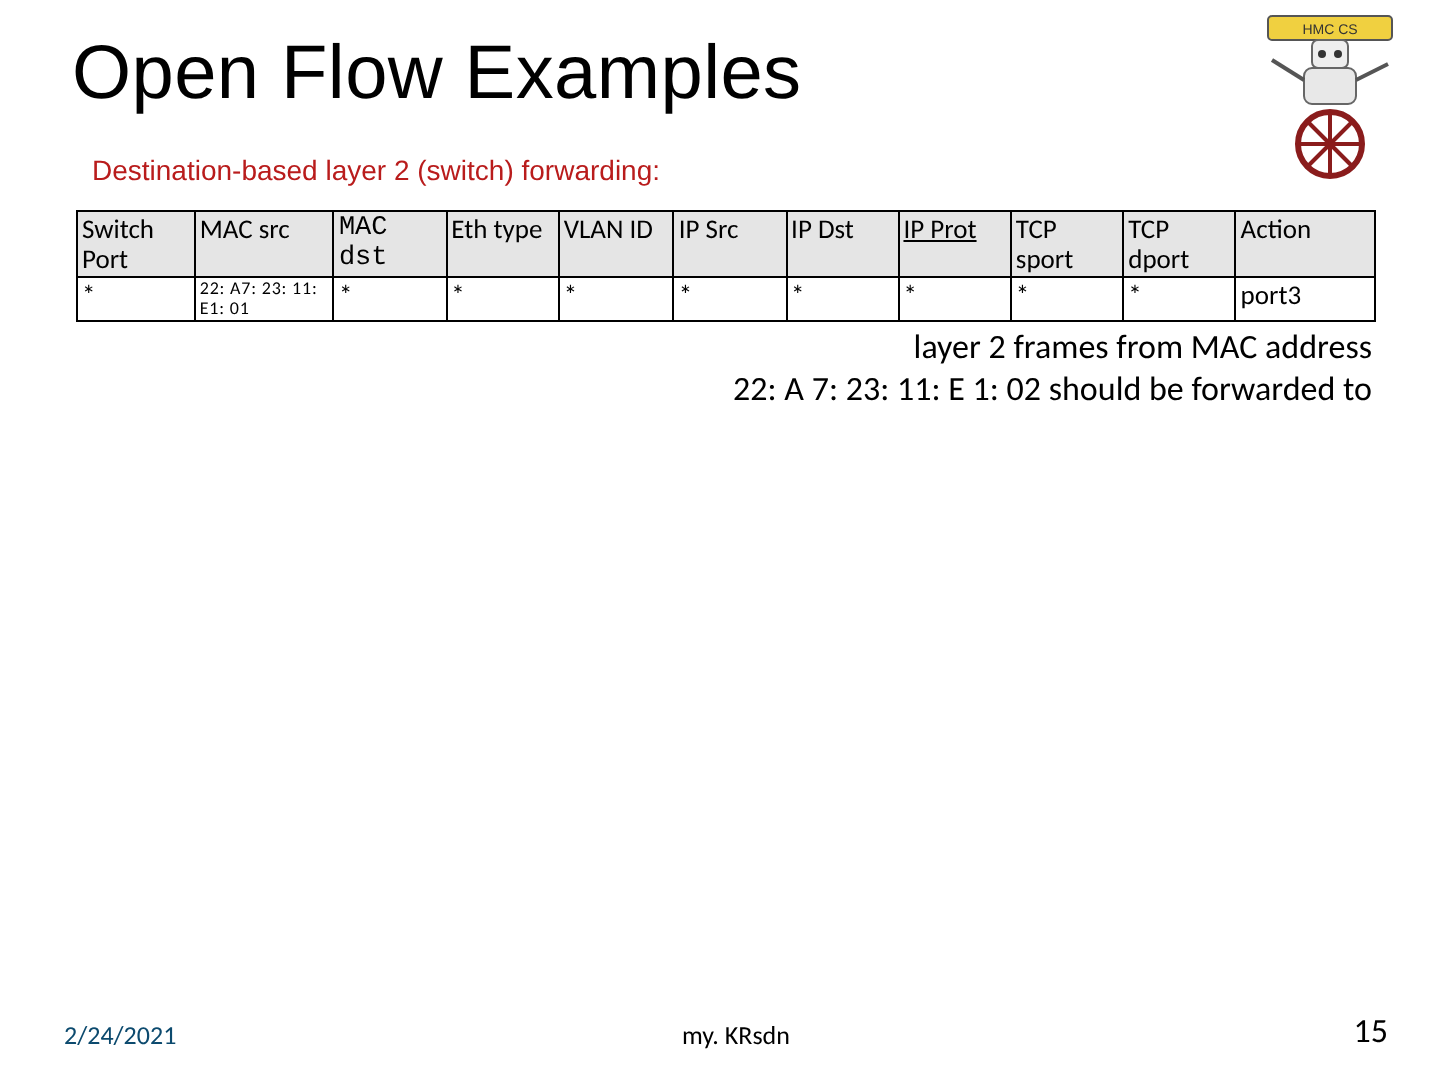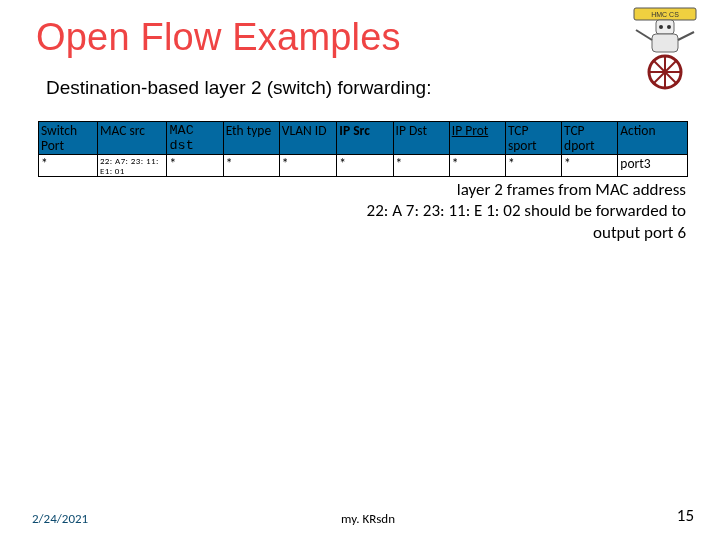--- a/index.html
+++ b/index.html
@@ -1,29 +1,29 @@
 <!DOCTYPE html>
 <html><head>
 <meta charset="utf-8">
 <style>
   * { box-sizing: border-box; margin: 0; padding: 0; }
   html, body { width: 720px; height: 540px; font-family: Arial, Helvetica, sans-serif; background: #fff; color: #000; }
   .slide { position: relative; width: 720px; height: 540px; padding: 12px 28px 8px 36px; }
-  .title { font-size: 38px; font-weight: 400; color: #ef4444; margin: 4px 0 18px 0; letter-spacing: 0.2px; }
-  .subtitle { font-size: 19px; color: #000000; margin: 0 0 22px 10px; }
+  .title { font-size: 38px; font-weight: 400; color: #000000; margin: 4px 0 18px 0; letter-spacing: 0.2px; }
+  .subtitle { font-size: 14px; color: #b91c1c; margin: 0 0 12px 10px; }
   .flowtbl { border-collapse: collapse; table-layout: fixed; width: 650px; margin-left: 2px; }
   .flowtbl th, .flowtbl td { border: 1px solid #000; font-family: Calibri, Arial, sans-serif; font-size: 13.5px; line-height: 1.12; padding: 1px 2px; text-align: left; vertical-align: top; background: #fff; }
-  .flowtbl th { background: #0369a1; font-weight: 400; }
+  .flowtbl th { background: #e5e5e5; font-weight: 400; }
   .flowtbl .mac-val { font-size: 9px; letter-spacing: 0.4px; line-height: 1.05; }
   .flowtbl .c-sw  { width: 44px; }
   .flowtbl .c-msrc{ width: 52px; }
   .flowtbl .c-mdst{ width: 42px; font-family: Liberation Mono, monospace; }
   .flowtbl .c-eth { width: 42px; }
   .flowtbl .c-vlan{ width: 43px; }
-  .flowtbl .c-isrc{ width: 42px; font-weight: bold; }
+  .flowtbl .c-isrc{ width: 42px; }
   .flowtbl .c-idst{ width: 42px; }
   .flowtbl .c-iprt{ width: 42px; text-decoration: underline; }
   .flowtbl .c-tsp { width: 42px; }
   .flowtbl .c-tdp { width: 42px; }
   .flowtbl .c-act { width: 52px; }
   .caption { margin: 2px 0 0 0; text-align: right; font-family: Calibri, Arial, sans-serif; font-size: 17px; line-height: 1.25; color: #000; padding-right: 6px; }
   .robot { position: absolute; top: 6px; right: 18px; width: 74px; height: 86px; }
   .footer-date { position: absolute; bottom: 14px; left: 32px; font-size: 13px; font-family: Calibri, Arial, sans-serif; color: #0c4a6e; }
   .footer-center { position: absolute; bottom: 14px; left: 0; right: 0; text-align: center; font-size: 13px; font-family: Calibri, Arial, sans-serif; color: #000; padding-left: 16px; }
   .footer-page { position: absolute; bottom: 14px; right: 26px; font-size: 17px; font-family: Calibri, Arial, sans-serif; color: #000; }
@@ -82,19 +82,18 @@
       <td>*</td>
       <td>*</td>
       <td>port3</td>
     </tr>
   </tbody>
     </table>
 
   <div class="caption">
     <span>layer 2 frames from MAC address</span><br>
     <span>22: A 7: 23: 11: E 1: 02 should be forwarded to</span><br>
-    <span>output port 6</span>
   </div>
 
   <div class="footer-date">2/24/2021</div>
   <div class="footer-center">my. KRsdn</div>
   <div class="footer-page">15</div>
 </div>
 
 </body></html>

